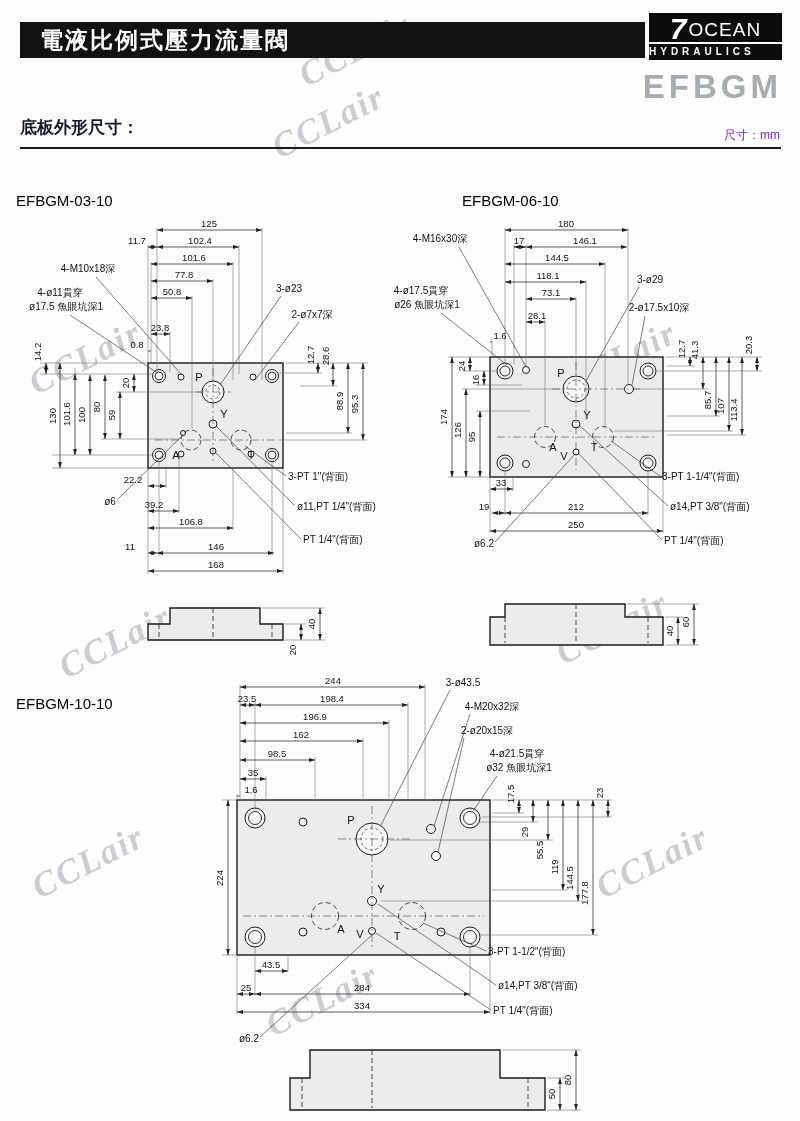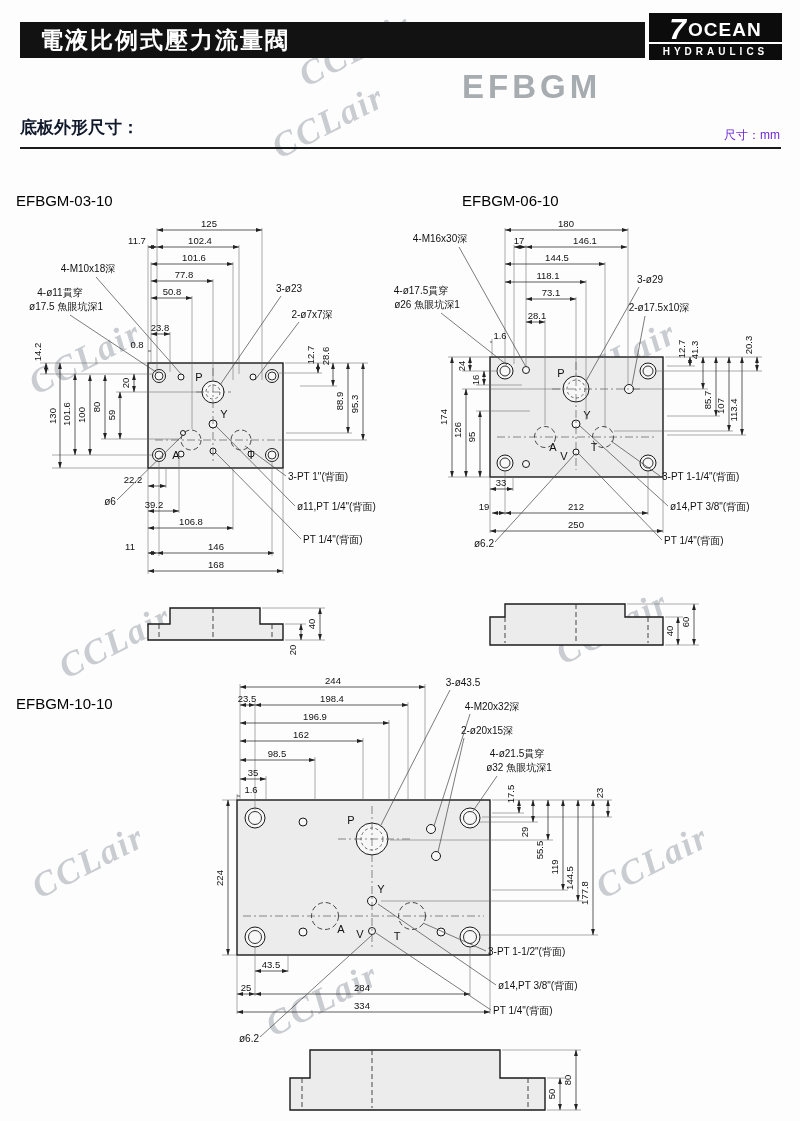--- a/index.html
+++ b/index.html
@@ -3,23 +3,23 @@
 <meta charset="utf-8">
 <style>
 *{margin:0;padding:0;box-sizing:border-box}
 html,body{background:#fff}
 .page{position:relative;width:800px;height:1121px;background:#fdfdfd;font-family:"Liberation Sans",sans-serif;overflow:hidden}
 .wm{position:absolute;font-family:"Liberation Serif",serif;font-style:italic;font-weight:bold;font-size:35px;color:#c9ccd0;transform:rotate(-27deg);letter-spacing:2px;z-index:1;white-space:nowrap}
 .titlebar{position:absolute;left:20px;top:22px;width:625px;height:36px;background:#121212;color:#fff;display:flex;align-items:center;padding-left:20px;font-size:23px;font-weight:bold;letter-spacing:2px;z-index:3}
 .logo{position:absolute;left:649px;top:13px;width:133px;height:47px;background:#0c0c0c;color:#fff;z-index:3;display:flex;flex-direction:column}
 .logo-top{flex:1;display:flex;align-items:flex-end;justify-content:center;border-bottom:2px solid #fff;padding-bottom:1px}
 .logo-seven{font-size:30px;font-weight:bold;font-style:italic;line-height:.8;margin-right:2px}
-.logo-brand{font-size:19px;font-weight:bold;letter-spacing:1px}
-.logo-bottom{font-size:10px;font-weight:bold;letter-spacing:4px;text-align:center;padding:2px 0 3px}
-.model{position:absolute;right:18px;top:68px;width:320px;text-align:left;font-size:33px;font-weight:bold;letter-spacing:4px;color:#a7acb0;z-index:3}
+.logo-brand{font-size:19px;font-weight:normal;letter-spacing:1px}
+.logo-bottom{font-size:10px;font-weight:bold;letter-spacing:4px;padding:2px 0 3px}
+.model{position:absolute;right:18px;top:68px;width:320px;text-align:right;font-size:33px;font-weight:bold;letter-spacing:4px;color:#a7acb0;z-index:3}
 .section-label{position:absolute;left:20px;top:116px;font-size:17px;font-weight:600;color:#0f172a;z-index:3}
 .unit-label{position:absolute;right:20px;top:127px;font-size:12px;color:#6d28d9;z-index:3}
 .rule{position:absolute;left:20px;top:147px;width:761px;height:2px;background:#1a1a1a;z-index:3}
 svg.draw{position:absolute;left:0;top:0;z-index:2}
 svg text{font-family:"Liberation Sans",sans-serif;font-size:9.5px;fill:#111}
 .dt{text-anchor:middle}
 .lbl{text-anchor:middle;font-size:10px}
 .lbls{font-size:10px}
 .port{font-size:11px;text-anchor:middle}
 .dtitle{font-size:15px;fill:#000}

